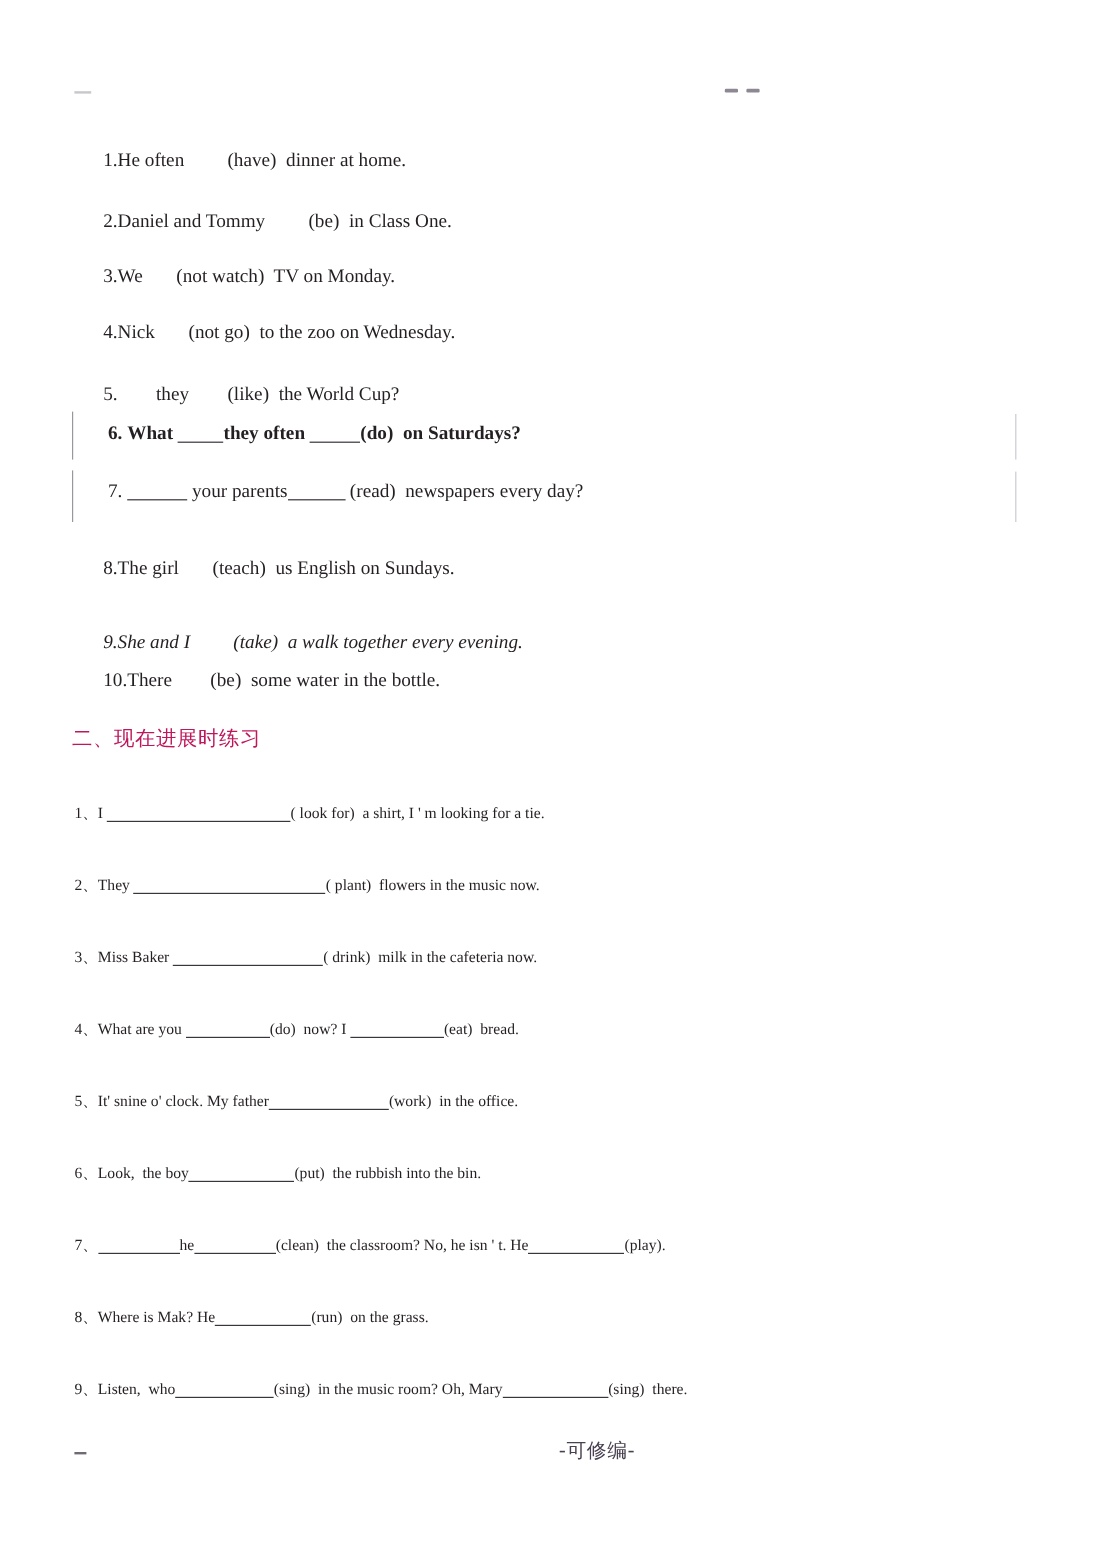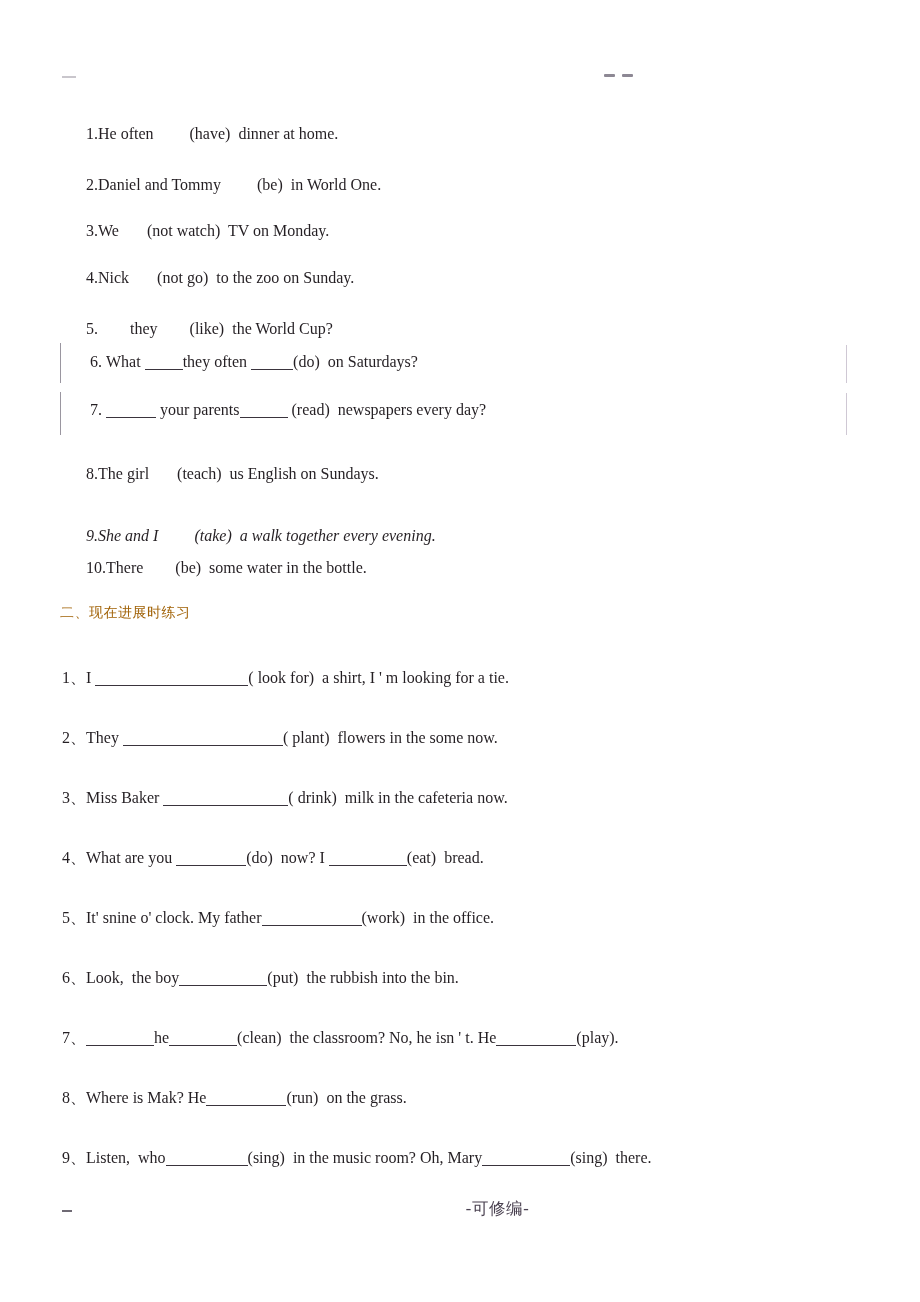--- a/index.html
+++ b/index.html
@@ -102,28 +102,28 @@
     border-bottom: 1px solid #3a343d;
     height: 0.95em;
     vertical-align: -0.2em;
   }
 
   .heading-cn {
     position: absolute;
     left: 60px;
     top: 604px;
     font-family: "DejaVu Sans", sans-serif;
-    font-size: 14px;
-    color: #a16207;
+    font-size: 17px;
+    color: #be185d;
     letter-spacing: 0.5px;
     white-space: pre;
   }
 
   .sec2 .line {
-    font-size: 16px;
+    font-size: 13px;
   }
 </style>
 </head>
 <body>
 
 <div class="page">
 
   <div class="hdr-left-mark"></div>
   <div class="hdr-center-marks">
     <i></i>
@@ -132,47 +132,47 @@
 
   <div class="change-bar" style="left:60px; top:343px; height:40px;"></div>
   <div class="change-bar" style="left:60px; top:392px; height:43px;"></div>
   <div class="change-bar right" style="left:846px; top:345px; height:38px;"></div>
   <div class="change-bar right" style="left:846px; top:393px; height:42px;"></div>
 
   <div class="sec1">
 
     <div class="line" style="left:62px; top:124px;"><span>1.</span><span>He often         (have)  dinner at home.</span></div>
 
-    <div class="line" style="left:62px; top:175px;"><span>2.</span><span>Daniel and Tommy         (be)  in World One.</span></div>
+    <div class="line" style="left:62px; top:175px;"><span>2.</span><span>Daniel and Tommy         (be)  in Class One.</span></div>
 
     <div class="line" style="left:62px; top:221px;"><span>3.</span><span>We       (not watch)  TV on Monday.</span></div>
 
-    <div class="line" style="left:62px; top:268px;"><span>4.</span><span>Nick       (not go)  to the zoo on Sunday.</span></div>
+    <div class="line" style="left:62px; top:268px;"><span>4.</span><span>Nick       (not go)  to the zoo on Wednesday.</span></div>
 
     <div class="line" style="left:62px; top:319px;"><span>5.</span><span>        they        (like)  the World Cup?</span></div>
 
-    <div class="line" style="left:66px; top:352px;"><span>6.</span><span>&nbsp;</span><span>What </span><span class="blank" style="width:38px;"></span><span>they often </span><span class="blank" style="width:42px;"></span><span>(do)  on Saturdays?</span></div>
+    <div class="line" style="left:66px; top:352px;font-weight:bold;"><span>6.</span><span>&nbsp;</span><span>What </span><span class="blank" style="width:38px;"></span><span>they often </span><span class="blank" style="width:42px;"></span><span>(do)  on Saturdays?</span></div>
 
     <div class="line" style="left:66px; top:400px;"><span>7.</span><span>&nbsp;</span><span class="blank" style="width:50px;"></span><span> your parents</span><span class="blank" style="width:48px;"></span><span> (read)  newspapers every day?</span></div>
 
     <div class="line" style="left:62px; top:464px;"><span>8.</span><span>The girl       (teach)  us English on Sundays.</span></div>
 
     <div class="line" style="left:62px; top:526px;font-style:italic;"><span>9.</span><span>She and I         (take)  a walk together every evening.</span></div>
 
     <div class="line" style="left:62px; top:558px;"><span>10.</span><span>There        (be)  some water in the bottle.</span></div>
 
   </div>
 
   <div class="heading-cn">二、现在进展时练习</div>
 
   <div class="sec2">
 
     <div class="line" style="left:62px; top:668px;"><span>1、</span><span>I </span><span class="blank" style="width:153px;"></span><span>( look for)  a shirt, I ' m looking for a tie.</span></div>
 
-    <div class="line" style="left:62px; top:728px;"><span>2、</span><span>They </span><span class="blank" style="width:160px;"></span><span>( plant)  flowers in the some now.</span></div>
+    <div class="line" style="left:62px; top:728px;"><span>2、</span><span>They </span><span class="blank" style="width:160px;"></span><span>( plant)  flowers in the music now.</span></div>
 
     <div class="line" style="left:62px; top:788px;"><span>3、</span><span>Miss Baker </span><span class="blank" style="width:125px;"></span><span>( drink)  milk in the cafeteria now.</span></div>
 
     <div class="line" style="left:62px; top:848px;"><span>4、</span><span>What are you </span><span class="blank" style="width:70px;"></span><span>(do)  now? I </span><span class="blank" style="width:78px;"></span><span>(eat)  bread.</span></div>
 
     <div class="line" style="left:62px; top:908px;font-family:Liberation Serif, serif;"><span>5、</span><span>It' snine o' clock. My father</span><span class="blank" style="width:100px;"></span><span>(work)  in the office.</span></div>
 
     <div class="line" style="left:62px; top:968px;"><span>6、</span><span>Look,  the boy</span><span class="blank" style="width:88px;"></span><span>(put)  the rubbish into the bin.</span></div>
 
     <div class="line" style="left:62px; top:1028px;"><span>7、</span><span class="blank" style="width:68px;"></span><span>he</span><span class="blank" style="width:68px;"></span><span>(clean)  the classroom? No, he isn ' t. He</span><span class="blank" style="width:80px;"></span><span>(play).</span></div>

